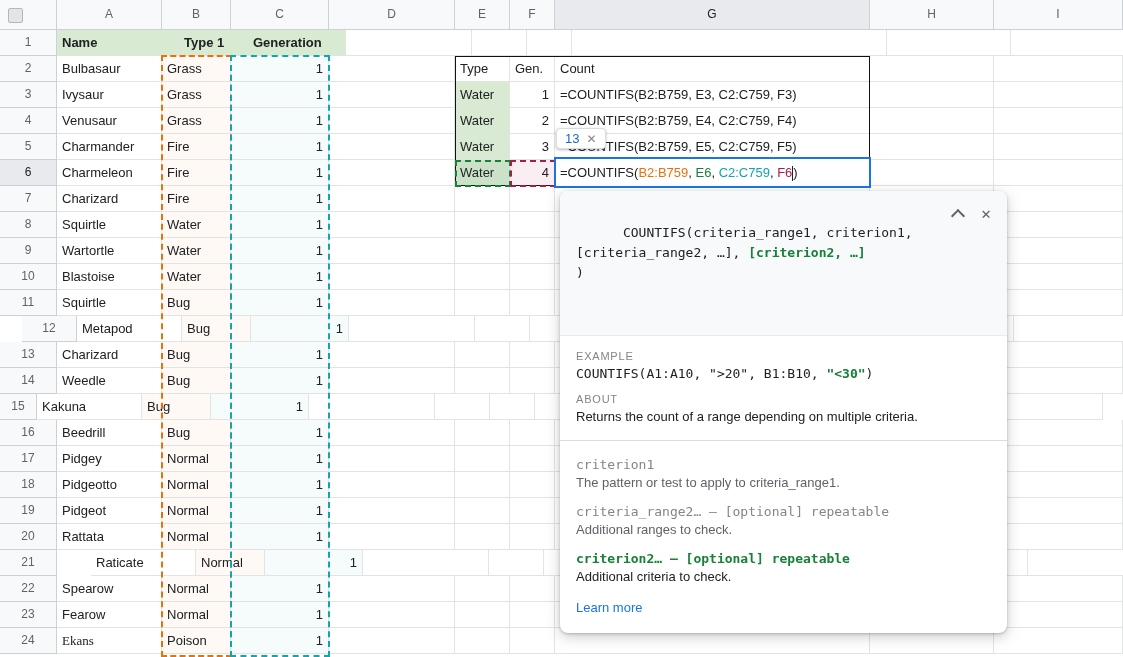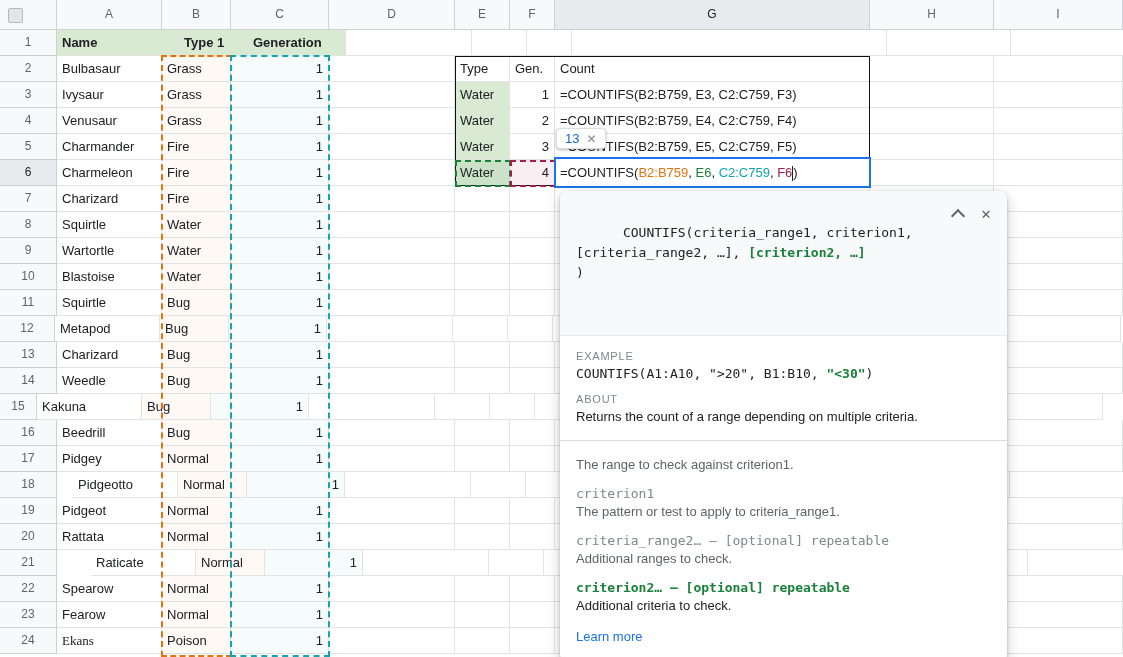--- a/index.html
+++ b/index.html
@@ -212,21 +212,21 @@
         <div class="cell tint-b" style="width: 69px;">Bug</div>
         <div class="cell tint-c num" style="width: 98px;">1</div>
         <div class="cell" style="width: 126px;"></div>
         <div class="cell" style="width: 55px;"></div>
         <div class="cell" style="width: 45px;"></div>
         <div class="cell" style="width: 315px;"></div>
         <div class="cell" style="width: 124px;"></div>
         <div class="cell" style="width: 129px;"></div>
       </div>
       <div class="grid-row">
-        <div class="cell row-hdr" style="width: 55px;">12</div>
+        <div class="cell row-hdr" style="width: 55px; margin-left: 22px;">12</div>
         <div class="cell" style="width: 105px;">Metapod</div>
         <div class="cell tint-b" style="width: 69px;">Bug</div>
         <div class="cell tint-c num" style="width: 98px;">1</div>
         <div class="cell" style="width: 126px;"></div>
         <div class="cell" style="width: 55px;"></div>
         <div class="cell" style="width: 45px;"></div>
         <div class="cell" style="width: 315px;"></div>
         <div class="cell" style="width: 124px;"></div>
         <div class="cell" style="width: 129px;"></div>
       </div>
@@ -285,21 +285,21 @@
         <div class="cell tint-c num" style="width: 98px;">1</div>
         <div class="cell" style="width: 126px;"></div>
         <div class="cell" style="width: 55px;"></div>
         <div class="cell" style="width: 45px;"></div>
         <div class="cell" style="width: 315px;"></div>
         <div class="cell" style="width: 124px;"></div>
         <div class="cell" style="width: 129px;"></div>
       </div>
       <div class="grid-row">
         <div class="cell row-hdr" style="width: 57px;">18</div>
-        <div class="cell" style="width: 105px; margin-left: 16px;">Pidgeotto</div>
+        <div class="cell" style="width: 105px;">Pidgeotto</div>
         <div class="cell tint-b" style="width: 69px;">Normal</div>
         <div class="cell tint-c num" style="width: 98px;">1</div>
         <div class="cell" style="width: 126px;"></div>
         <div class="cell" style="width: 55px;"></div>
         <div class="cell" style="width: 45px;"></div>
         <div class="cell" style="width: 315px;"></div>
         <div class="cell" style="width: 124px;"></div>
         <div class="cell" style="width: 129px;"></div>
       </div>
       <div class="grid-row">
@@ -400,21 +400,20 @@
       </span>
     </div>
     <div class="hp-body">
       <div class="hp-label first">EXAMPLE</div>
       <div class="hp-mono" id="example-text"><span>COUNTIFS(A1:A10, "&gt;20", B1:B10, </span><span class="hl">"&lt;30"</span><span>)</span></div>
       <div class="hp-label">ABOUT</div>
       <div class="hp-about">Returns the count of a range depending on multiple criteria.</div>
       <div class="hp-divider"></div>
       <div id="params">
           <div class="param">
-            <div class="param-desc">The range to check against criterion1.</div>
           </div>
           <div class="param">
             <div class="param-name">criterion1</div>
             <div class="param-desc">The pattern or test to apply to criteria_range1.</div>
           </div>
           <div class="param">
             <div class="param-name">criteria_range2… – [optional] repeatable</div>
             <div class="param-desc">Additional ranges to check.</div>
           </div>
           <div class="param">

